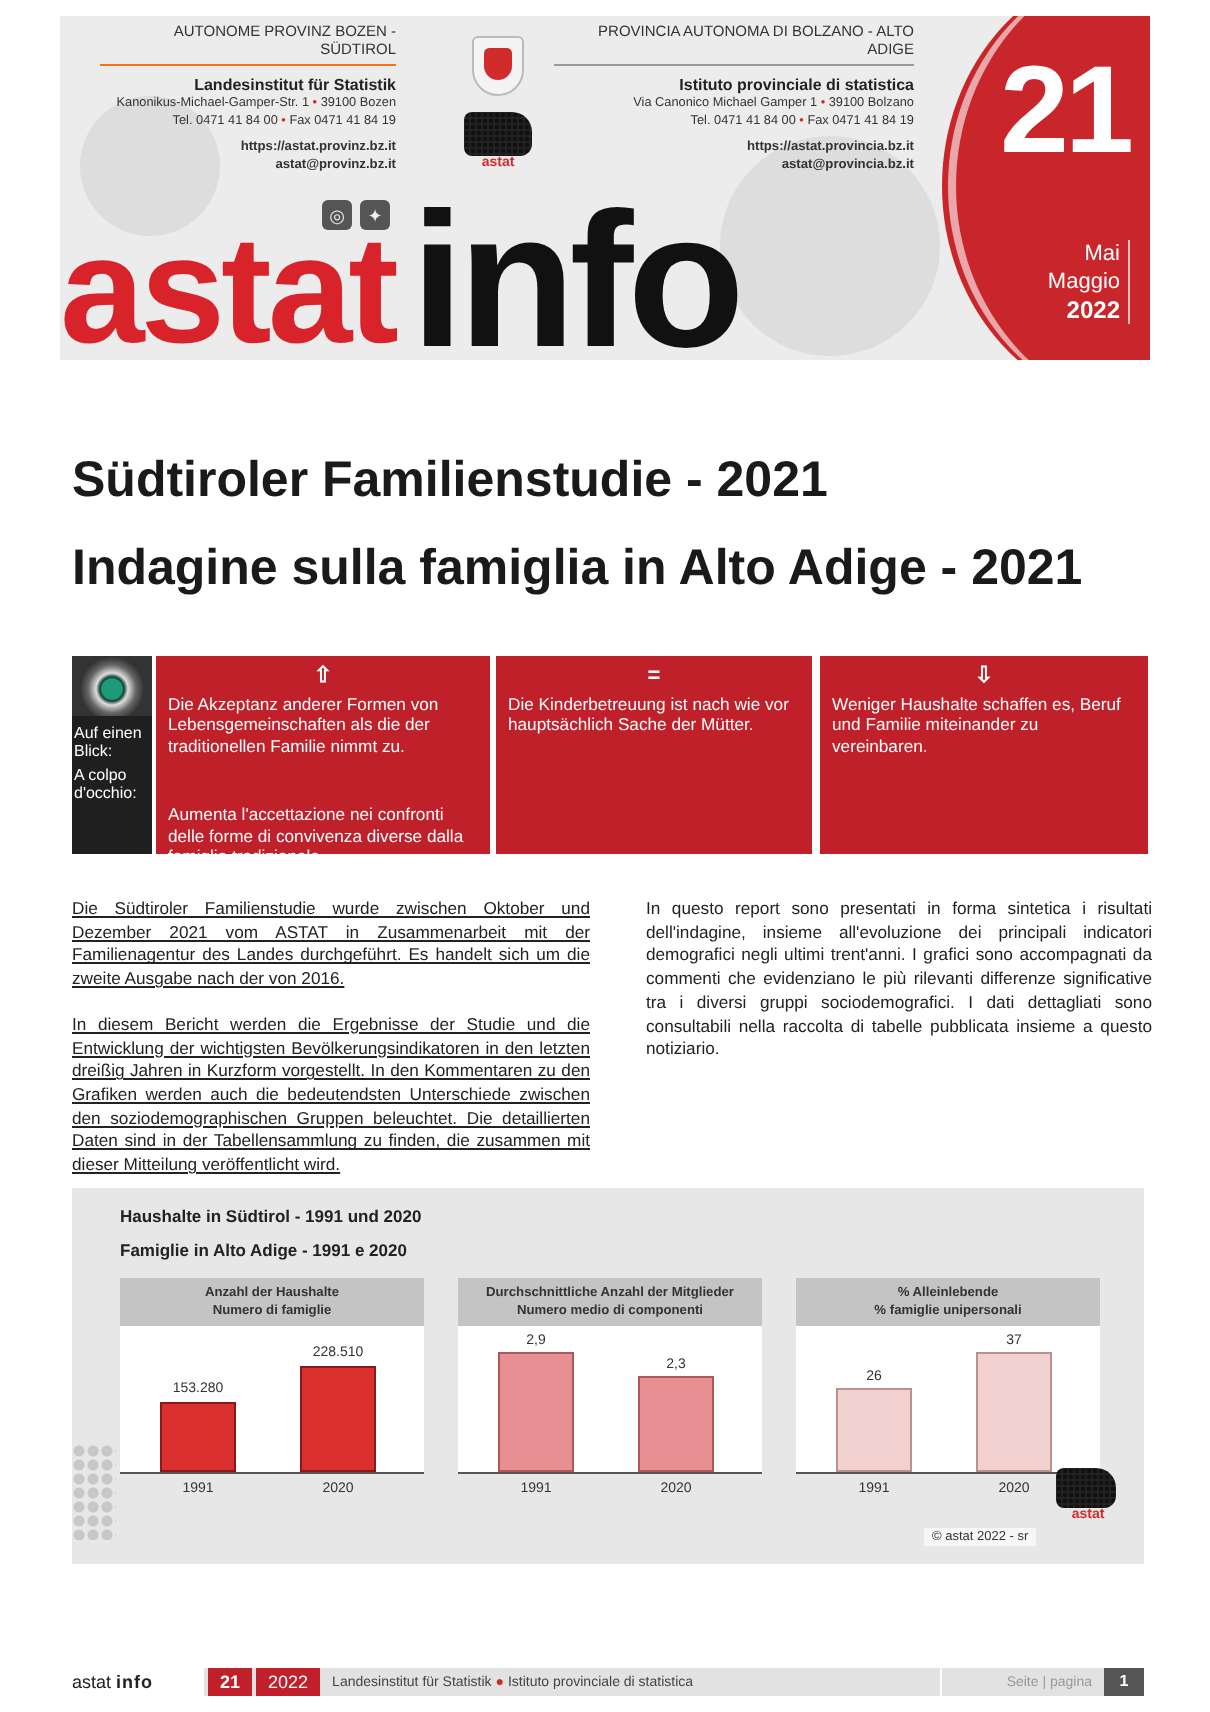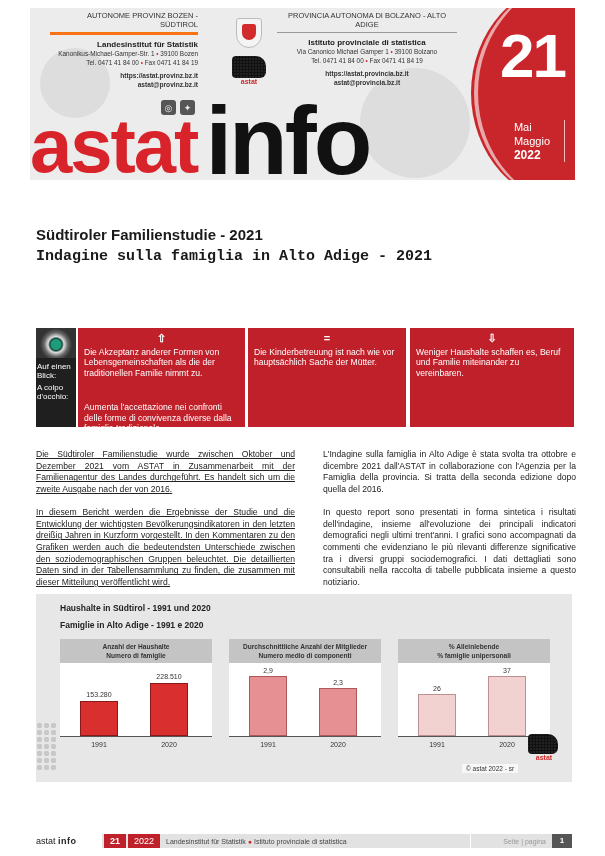--- a/index.html
+++ b/index.html
@@ -2,47 +2,47 @@
 <html><head>
 <meta charset="utf-8">
 <style>
   * { box-sizing: border-box; margin: 0; padding: 0; }
   body { width: 605px; height: 856px; background: #ffffff; font-family: "Liberation Sans", sans-serif; color: #222; position: relative; overflow: hidden; }
 
   
   .masthead { position: absolute; left: 30px; top: 8px; width: 545px; height: 172px; background: #ececec; overflow: hidden; }
   .masthead .bgdeco { position: absolute; border-radius: 50%; background: #dadada; opacity: 0.8; }
   .hdr-left { position: absolute; left: 0; top: 0; width: 168px; text-align: right; }
-  .hdr-left .prov { font-size: 7.5px; color: #333; padding: 3px 0 3px 0; border-bottom: 3px solid #f97316; margin-left: 20px; }
+  .hdr-left .prov { font-size: 7.5px; color: #333; padding: 3px 0 3px 0; border-bottom: 1px solid #f97316; margin-left: 20px; }
   .hdr-left .inst { font-size: 8px; font-weight: bold; margin-top: 5px; color: #222; }
   .hdr-left .addr, .hdr-right .addr { font-size: 6.4px; color: #333; line-height: 9px; }
   .hdr-left .web, .hdr-right .web { font-size: 6.6px; font-weight: bold; color: #333; line-height: 9px; margin-top: 4px; }
-  .hdr-right { position: absolute; left: 247px; top: 0; width: 180px; text-align: center; }
+  .hdr-right { position: absolute; left: 247px; top: 0; width: 180px; text-align: right; }
   .hdr-right .prov { font-size: 7.5px; color: #333; padding: 3px 0 3px 0; border-bottom: 1px solid #999; }
   .hdr-right .inst { font-size: 8px; font-weight: bold; margin-top: 5px; color: #222; }
   .dot { color: #d12b2b; }
   .social { position: absolute; left: 131px; top: 92px; display: flex; gap: 4px; }
   .social span { width: 15px; height: 15px; background: #555; border-radius: 3px; color: #eee; font-size: 9px; display: flex; align-items: center; justify-content: center; }
   .crest { position: absolute; left: 206px; top: 10px; width: 26px; height: 30px; background: #f4f4f4; border: 1px solid #bbb; border-radius: 3px 3px 13px 13px; }
   .crest::after { content: ""; position: absolute; left: 5px; top: 5px; width: 14px; height: 16px; background: #d12b2b; border-radius: 3px 3px 8px 8px; }
   .astat-logo { position: absolute; left: 202px; top: 48px; width: 34px; height: 34px; }
   .astat-logo .map { width: 34px; height: 22px; background: radial-gradient(circle, #111 1px, transparent 1.3px) 0 0/3px 3px, #222; border-radius: 4px 10px 6px 4px; }
   .astat-logo .lbl { font-size: 7px; font-weight: bold; color: #d12b2b; text-align: center; }
   .brand { position: absolute; left: 0; top: 86px; height: 90px; display: flex; align-items: flex-end; }
   .brand .astat { font-size: 76px; font-weight: bold; color: #d9232a; letter-spacing: -2px; line-height: 76px; }
   .brand .info { font-size: 96px; font-weight: bold; color: #111; letter-spacing: -3px; line-height: 86px; margin-left: 8px; }
   .issue-circle { position: absolute; left: 448px; top: -30px; width: 210px; height: 230px; border-radius: 50%; background: #c9262b; box-shadow: -6px 0 0 -2px #e9a7a9, -10px 0 0 -3px #c9262b; }
   .issue-num { position: absolute; right: 10px; top: 12px; font-size: 62px; font-weight: bold; color: #fff; letter-spacing: -2px; }
-  .issue-date { position: absolute; right: 10px; top: 112px; text-align: left; color: #fff; font-size: 11px; line-height: 14px; padding-right: 14px; border-right: 1px solid #f2bcbc; }
+  .issue-date { position: absolute; right: 10px; top: 112px; text-align: right; color: #fff; font-size: 11px; line-height: 14px; padding-right: 4px; border-right: 1px solid #f2bcbc; }
   .issue-date .yr { font-weight: bold; font-size: 12px; }
 
   
-  .title { position: absolute; left: 36px; font-size: 15px; font-weight: bold; color: #1a1a1a; }
+  .title { position: absolute; left: 36px; font-size: 25px; font-weight: bold; color: #1a1a1a; }
   .t1 { top: 226px; }
-  .t2 { top: 248px; font-family: Liberation Mono, monospace; }
+  .t2 { top: 270px; }
 
   
   .glance-side { position: absolute; left: 36px; top: 328px; width: 40px; height: 99px; background: #1f1f1f; color: #fff; font-size: 8px; line-height: 9px; }
   .eye { width: 40px; height: 30px; background: radial-gradient(circle at 50% 55%, #1e9b78 0 5px, #0f3f33 6px, #ddd 8px, #666 12px, #333 16px); }
   .glance-side .lbl { padding: 4px 0 0 1px; }
   .glance-side .lbl2 { padding: 3px 0 0 1px; }
   .gbox { position: absolute; top: 328px; height: 99px; background: #c0202a; color: #fff; padding: 5px 6px; font-size: 8.6px; line-height: 10.5px; }
   .gbox .sym { text-align: center; font-weight: bold; font-size: 11px; margin-bottom: 3px; }
   .gbox p + p { margin-top: 24px; }
   .g1 { left: 78px; width: 167px; }
@@ -164,21 +164,20 @@
 <div class="gbox g3">
   <div class="sym">⇩</div>
   <p>Weniger Haushalte schaffen es, Beruf und Familie miteinander zu vereinbaren.</p>
 </div>
 
 <div class="col col-l">
   <p>Die Südtiroler Familienstudie wurde zwischen Oktober und Dezember 2021 vom ASTAT in Zusammenarbeit mit der Familienagentur des Landes durchgeführt. Es handelt sich um die zweite Ausgabe nach der von 2016.</p>
   <p>In diesem Bericht werden die Ergebnisse der Studie und die Entwicklung der wichtigsten Bevölkerungsindikatoren in den letzten dreißig Jahren in Kurzform vorgestellt. In den Kommentaren zu den Grafiken werden auch die bedeutendsten Unterschiede zwischen den soziodemographischen Gruppen beleuchtet. Die detaillierten Daten sind in der Tabellensammlung zu finden, die zusammen mit dieser Mitteilung veröffentlicht wird.</p>
 </div>
 <div class="col col-r">
-  <p>L'Indagine sulla famiglia in Alto Adige è stata svolta tra ottobre e dicembre 2021 dall'ASTAT in collaborazione con l'Agenzia per la Famiglia della provincia. Si tratta della seconda edizione dopo quella del 2016.</p>
   <p>In questo report sono presentati in forma sintetica i risultati dell'indagine, insieme all'evoluzione dei principali indicatori demografici negli ultimi trent'anni. I grafici sono accompagnati da commenti che evidenziano le più rilevanti differenze significative tra i diversi gruppi sociodemografici. I dati dettagliati sono consultabili nella raccolta di tabelle pubblicata insieme a questo notiziario.</p>
 </div>
 
 <div class="chart-panel">
   <div class="cp-title cp-t1">Haushalte in Südtirol - 1991 und 2020</div>
   <div class="cp-title cp-t2">Famiglie in Alto Adige - 1991 e 2020</div>
 
   <div class="mini m1">
     <div class="head">
       <div>Anzahl der Haushalte</div>

